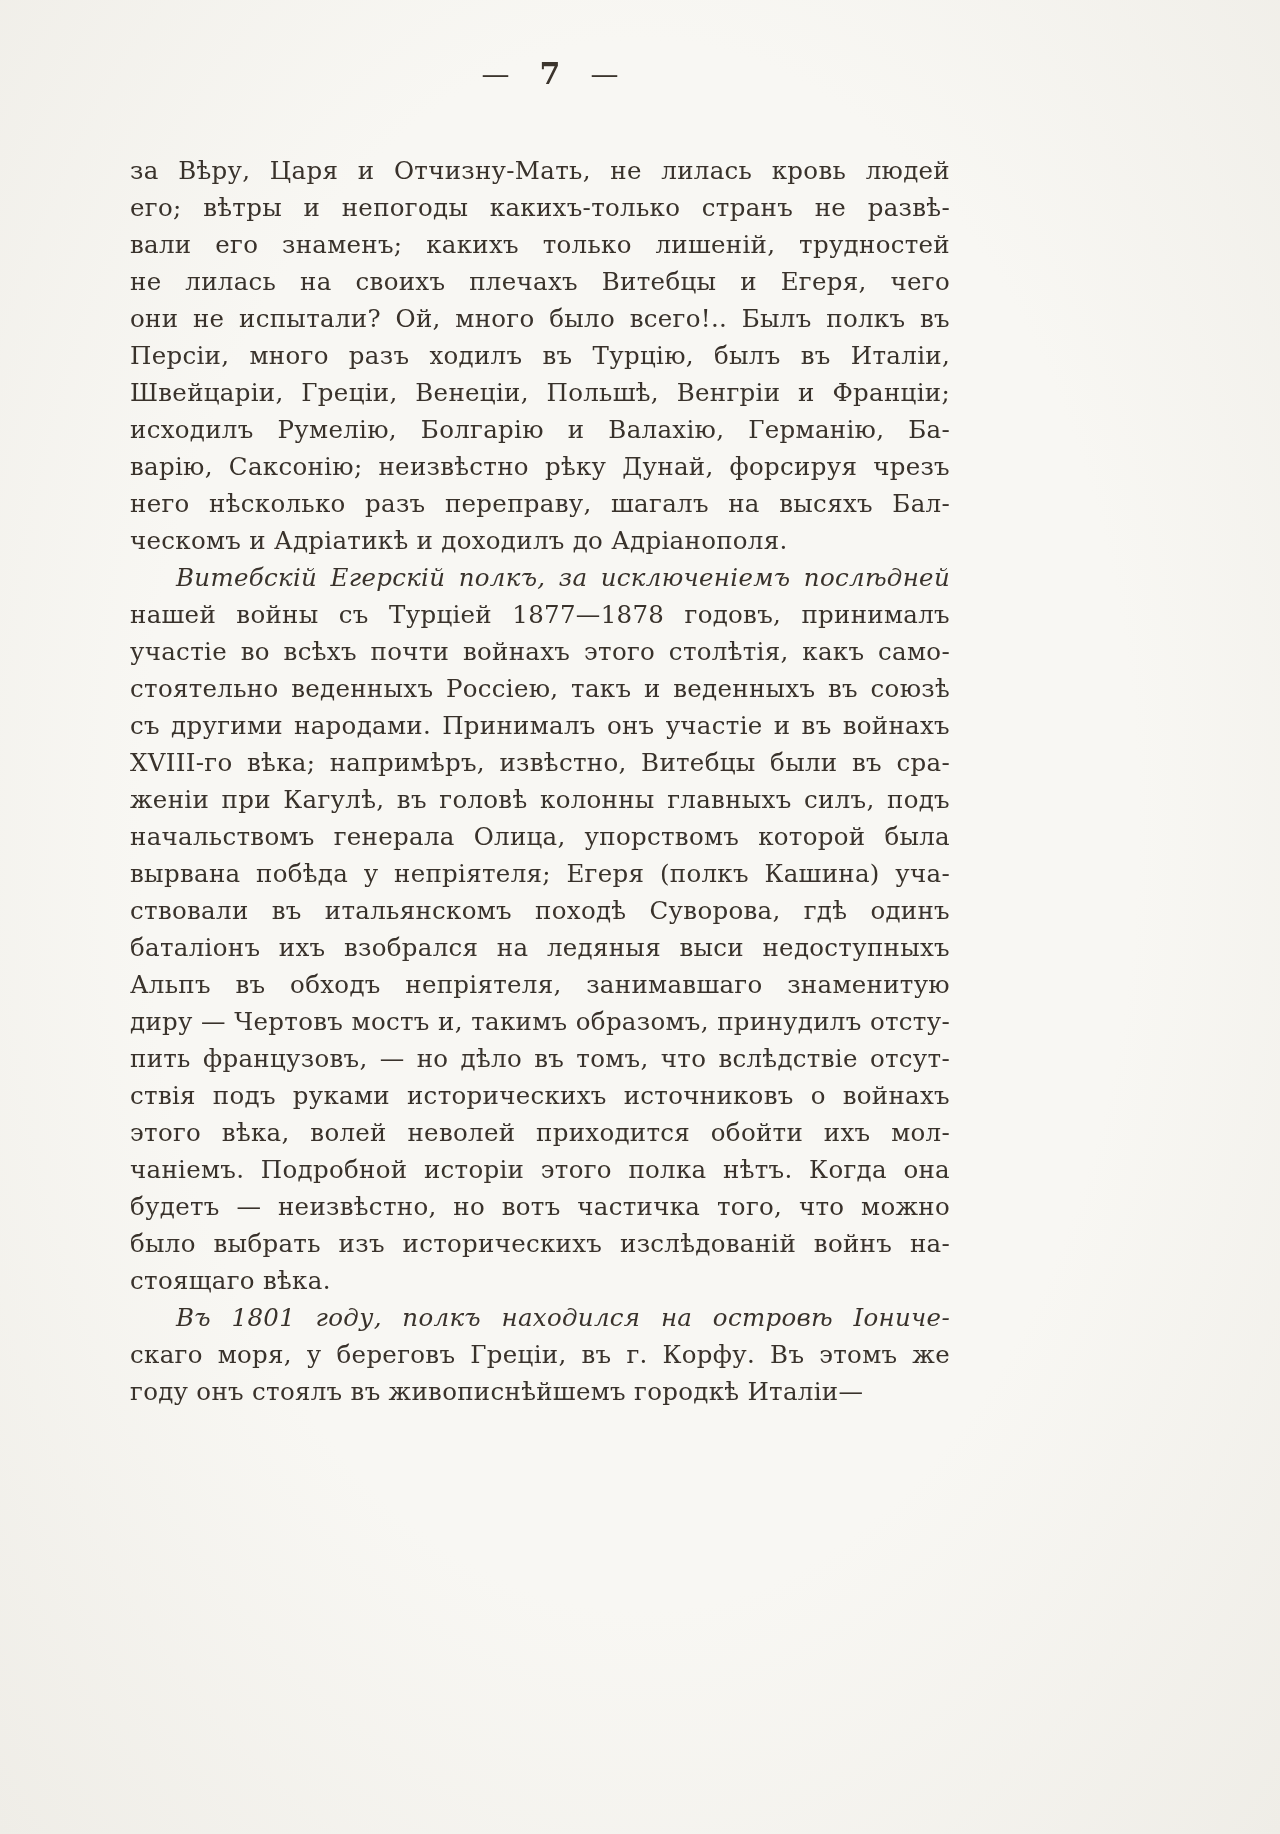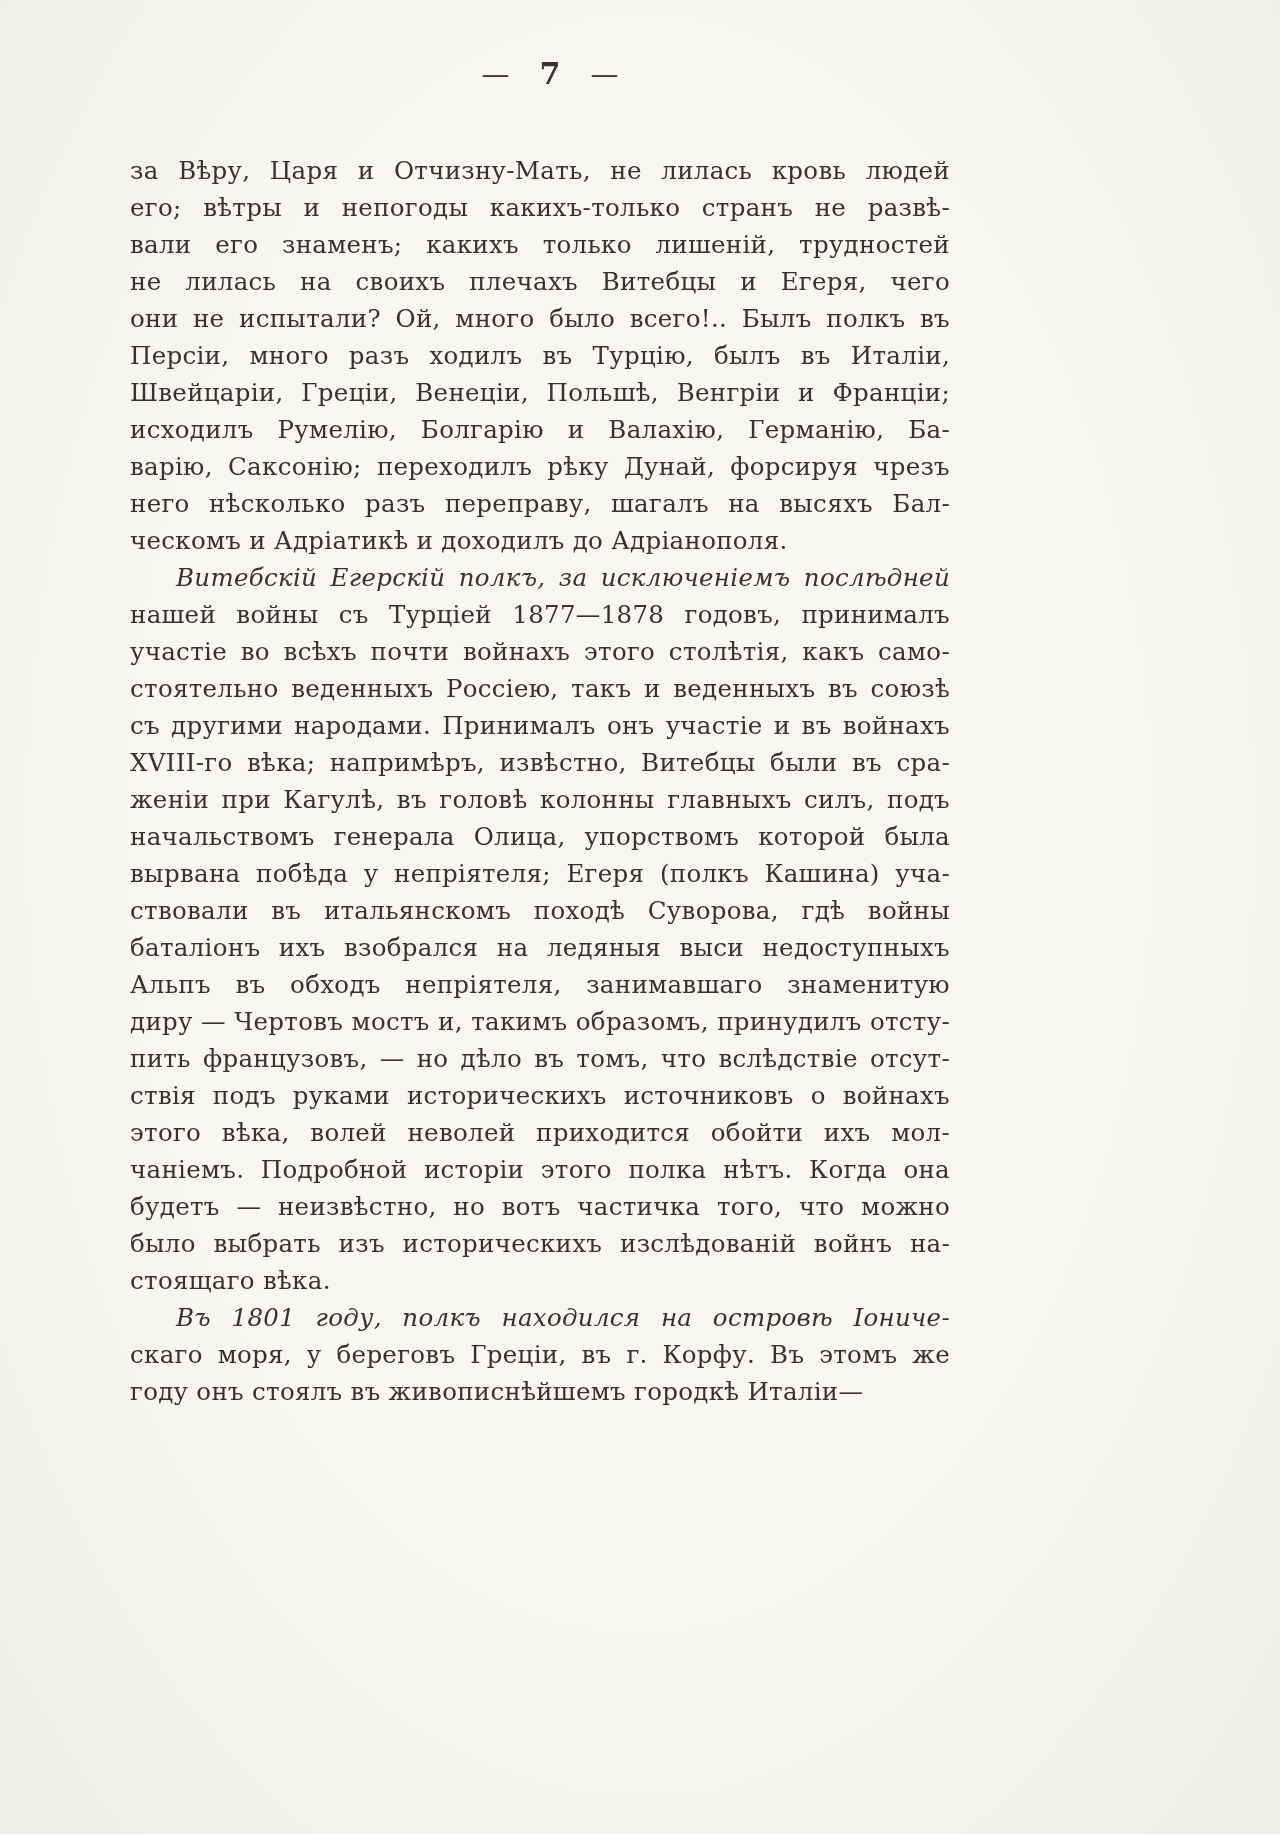--- a/index.html
+++ b/index.html
@@ -79,35 +79,35 @@
   <main class="text-block">
       <div class="paragraph">
         <div class="line">за Вѣру, Царя и Отчизну-Мать,  не лилась кровь людей</div>
         <div class="line">его; вѣтры и непогоды какихъ-только странъ не развѣ-</div>
         <div class="line">вали его знаменъ; какихъ только лишеній, трудностей</div>
         <div class="line">не лилась на своихъ плечахъ Витебцы и Егеря, чего</div>
         <div class="line">они не испытали? Ой, много было всего!.. Былъ полкъ въ</div>
         <div class="line">Персіи, много разъ ходилъ въ Турцію, былъ въ Италіи,</div>
         <div class="line">Швейцаріи, Греціи, Венеціи, Польшѣ, Венгріи и Франціи;</div>
         <div class="line">исходилъ Румелію, Болгарію и Валахію, Германію, Ба-</div>
-        <div class="line">варію, Саксонію; переходилъ рѣку Дунай, форсируя чрезъ</div>
+        <div class="line">варію, Саксонію; неизвѣстно рѣку Дунай, форсируя чрезъ</div>
         <div class="line">него нѣсколько разъ переправу, шагалъ на высяхъ Бал-</div>
         <div class="line last">ческомъ и Адріатикѣ и доходилъ до Адріанополя.</div>
       </div>
       <div class="paragraph indented">
         <div class="line">Витебскій Егерскій полкъ, за исключеніемъ послѣдней</div>
         <div class="line">нашей войны съ Турціей 1877—1878 годовъ, принималъ</div>
         <div class="line">участіе во всѣхъ почти войнахъ этого столѣтія, какъ само-</div>
         <div class="line">стоятельно веденныхъ Россіею, такъ и веденныхъ въ союзѣ</div>
         <div class="line">съ  другими народами. Принималъ онъ участіе и въ войнахъ</div>
         <div class="line">XVIII-го вѣка; напримѣръ, извѣстно, Витебцы были въ сра-</div>
         <div class="line">женіи при Кагулѣ, въ головѣ колонны главныхъ силъ, подъ</div>
         <div class="line">начальствомъ генерала Олица, упорствомъ которой была</div>
         <div class="line">вырвана побѣда у непріятеля; Егеря (полкъ Кашина) уча-</div>
-        <div class="line">ствовали въ итальянскомъ походѣ Суворова, гдѣ войны</div>
+        <div class="line">ствовали въ итальянскомъ походѣ Суворова, гдѣ одинъ</div>
         <div class="line">баталіонъ ихъ взобрался на ледяныя выси недоступныхъ</div>
         <div class="line">Альпъ въ обходъ непріятеля, занимавшаго знаменитую</div>
         <div class="line">диру — Чертовъ мостъ и, такимъ образомъ, принудилъ отсту-</div>
         <div class="line">пить французовъ, — но дѣло въ томъ, что вслѣдствіе отсут-</div>
         <div class="line">ствія подъ руками историческихъ источниковъ о войнахъ</div>
         <div class="line">этого вѣка, волей неволей приходится обойти ихъ мол-</div>
         <div class="line">чаніемъ. Подробной исторіи этого полка нѣтъ. Когда она</div>
         <div class="line">будетъ — неизвѣстно, но вотъ частичка того, что можно</div>
         <div class="line">было выбрать изъ историческихъ изслѣдованій войнъ на-</div>
         <div class="line last">стоящаго вѣка.</div>

